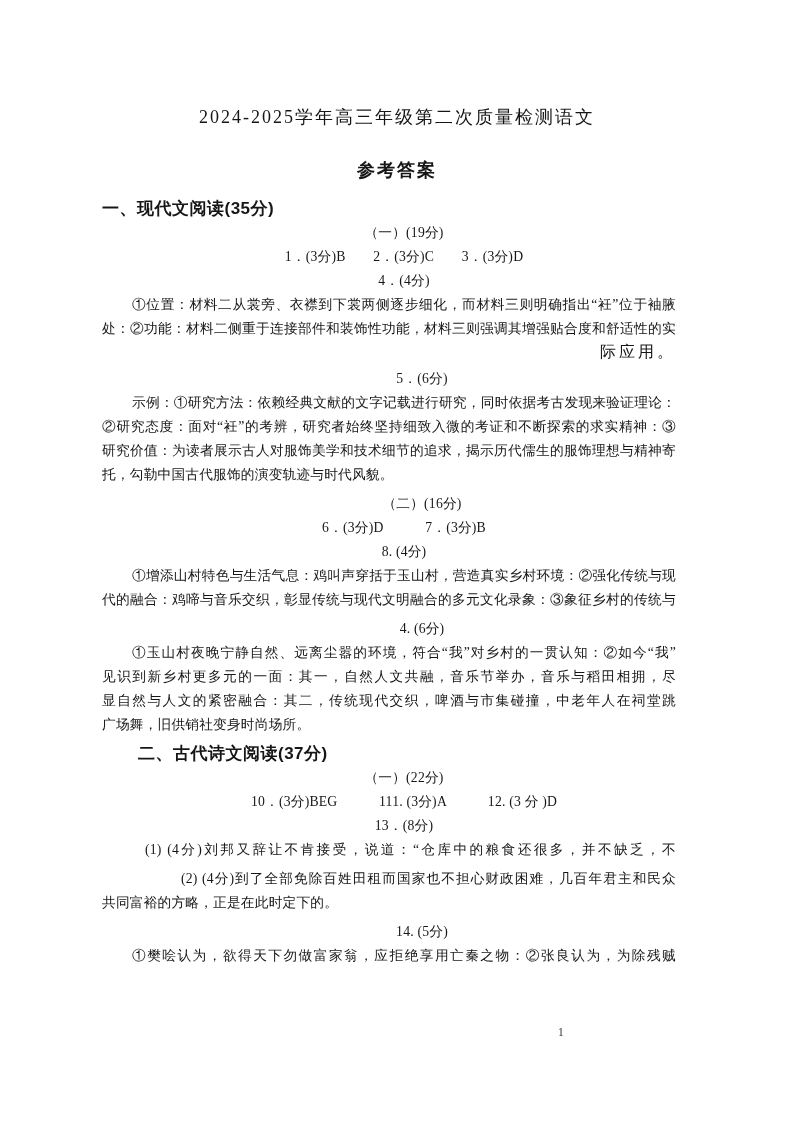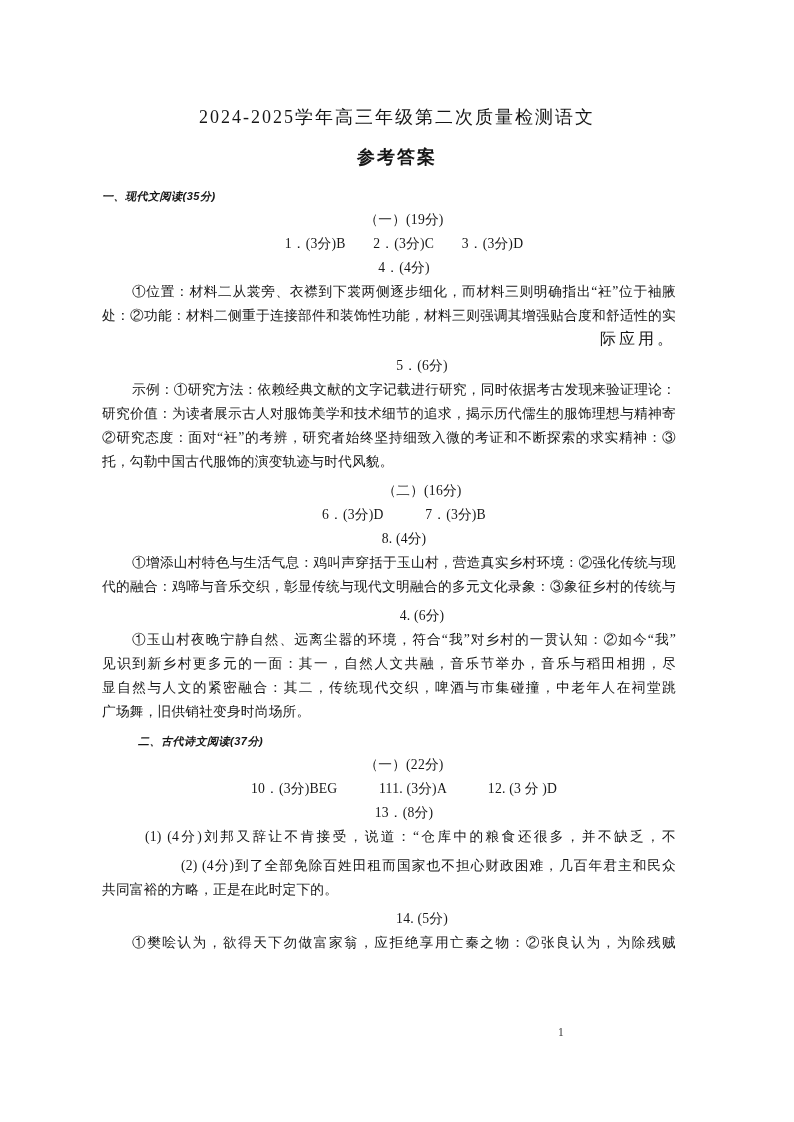--- a/index.html
+++ b/index.html
@@ -19,40 +19,39 @@
   }
   .title {
     padding-top: 104px;
     text-align: center;
     font-size: 18px;
     line-height: 26px;
     letter-spacing: 2px;
     white-space: nowrap;
   }
   .subtitle {
-    margin-top: 15px;
+    margin-top: 28px;
     text-align: center;
     font-size: 18px;
     line-height: 24px;
     letter-spacing: 2px;
     font-weight: bold;
     font-family: "Liberation Sans", "DejaVu Sans", sans-serif;
   }
   .doc {
     padding-left: 102px;
     width: 574px;
   }
   .heading {
     margin-top: 15px;
-    font-size: 11px;
+    font-size: 17px;
     line-height: 24px;
     font-weight: bold;
     letter-spacing: 0.5px;
     font-family: "Liberation Sans", "DejaVu Sans", sans-serif;
-    font-style: italic;
   }
   .line {
     font-size: 13.7px;
     line-height: 24px;
     letter-spacing: 0.2px;
   }
   .ind   { padding-left: 30px; text-align: center; }
   .first { padding-left: 30px; }
   .deep  { padding-left: 43px; }
   .just  { text-align: justify; text-align-last: justify; }
@@ -86,22 +85,22 @@
     <div class="heading">一、现代文阅读(35分)</div>
 
     <div class="line ind">（一）(19分)</div>
     <div class="line ind">1．(3分)B　　2．(3分)C　　3．(3分)D</div>
     <div class="line ind">4．(4分)</div>
     <div class="line first just">①位置：材料二从裳旁、衣襟到下裳两侧逐步细化，而材料三则明确指出“衽”位于袖腋</div>
     <div class="line just">处：②功能：材料二侧重于连接部件和装饰性功能，材料三则强调其增强贴合度和舒适性的实</div>
     <div class="line small">际应用。</div>
     <div class="line ind gap">5．(6分)</div>
     <div class="line first just">示例：①研究方法：依赖经典文献的文字记载进行研究，同时依据考古发现来验证理论：</div>
+    <div class="line just">②研究态度：面对“衽”的考辨，研究者始终坚持细致入微的考证和不断探索的求实精神：③</div>
     <div class="line just">研究价值：为读者展示古人对服饰美学和技术细节的追求，揭示历代儒生的服饰理想与精神寄</div>
-    <div class="line just">②研究态度：面对“衽”的考辨，研究者始终坚持细致入微的考证和不断探索的求实精神：③</div>
     <div class="line">托，勾勒中国古代服饰的演变轨迹与时代风貌。</div>
     <div class="line ind gap">（二）(16分)</div>
     <div class="line ind">6．(3分)D　　　7．(3分)B</div>
     <div class="line ind">8. (4分)</div>
     <div class="line first just">①增添山村特色与生活气息：鸡叫声穿括于玉山村，营造真实乡村环境：②强化传统与现</div>
     <div class="line just">代的融合：鸡啼与音乐交织，彰显传统与现代文明融合的多元文化录象：③象征乡村的传统与</div>
     <div class="line ind gap">4. (6分)</div>
     <div class="line first just">①玉山村夜晚宁静自然、远离尘嚣的环境，符合“我”对乡村的一贯认知：②如今“我”</div>
     <div class="line just">见识到新乡村更多元的一面：其一，自然人文共融，音乐节举办，音乐与稻田相拥，尽</div>
     <div class="line just">显自然与人文的紧密融合：其二，传统现代交织，啤酒与市集碰撞，中老年人在祠堂跳</div>

